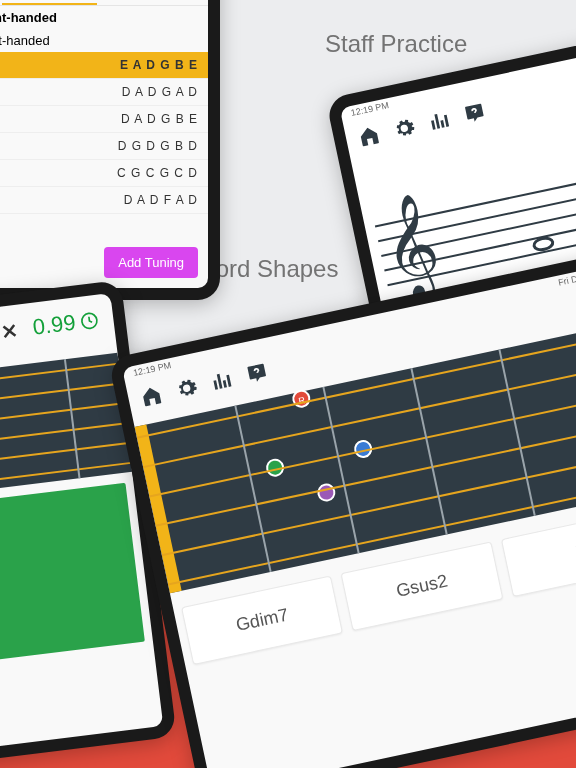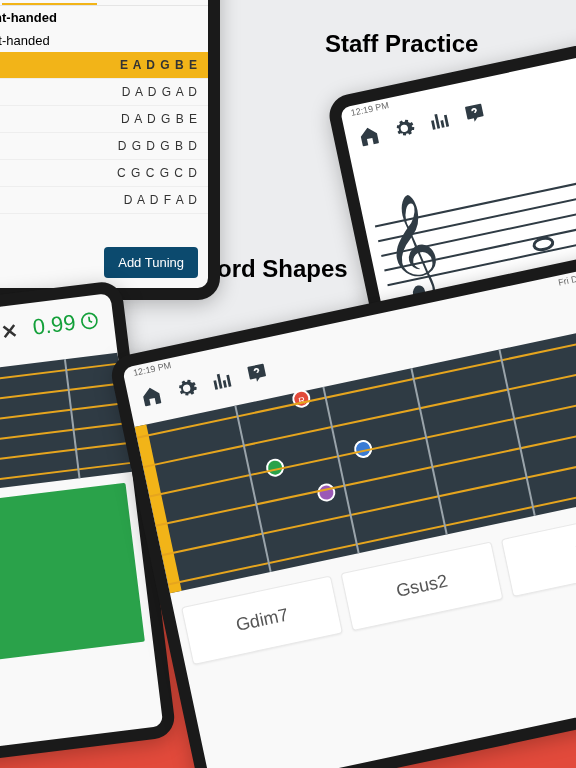--- a/index.html
+++ b/index.html
@@ -1,37 +1,37 @@
 <!DOCTYPE html>
 <html><head>
 <meta charset="utf-8">
 <style>
 * { margin: 0; padding: 0; box-sizing: border-box; font-family: -apple-system, Helvetica, Arial, sans-serif; }
 body { width: 576px; height: 768px; background: #ecedef; overflow: hidden; position: relative; }
 
-.heading { position: absolute; color: #000000; font-weight: 700; }
+.heading { position: absolute; color: #737373; font-weight: 400; }
 .heading.staff { top: 30px; left: 325px; font-size: 24px; }
 .heading.chord { top: 255px; left: 185px; font-size: 24px; }
 
 
 .redbg { position: absolute; bottom: -120px; left: -60px; width: 800px; height: 400px; background: #e24a3b; transform: rotate(-12deg); }
 
 
 .tablet { position: absolute; background: #f9f9f9; border-radius: 22px; border: 12px solid #1a1a1a; box-shadow: 0 4px 20px rgba(0,0,0,.25); overflow: hidden; }
 
 
 .t1 { top: -40px; left: -190px; width: 410px; height: 340px; }
 .t1 .tabs { display: flex; border-bottom: 1px solid #e5e5e5; font-size: 13px; color: #555; }
 .t1 .tab { padding: 8px 14px; }
 .t1 .tab.active { border-bottom: 2px solid #f2b418; font-weight: 600; color: #111; }
 .t1 .hand { text-align: center; font-size: 13px; padding: 4px 0; }
 .t1 .hand.bold { font-weight: 700; }
 .t1 .row { display: flex; justify-content: flex-end; padding: 6px 10px; border-bottom: 1px solid #eee; font-size: 12px; letter-spacing: 1px; color: #333; }
 .t1 .row.sel { background: #f2b418; font-weight: 600; }
-.t1 .addbtn { position: absolute; bottom: 10px; right: 10px; background: #0c4a6e; color: #fff; padding: 8px 14px; border-radius: 4px; font-size: 13px; }
+.t1 .addbtn { position: absolute; bottom: 10px; right: 10px; background: #d946ef; color: #fff; padding: 8px 14px; border-radius: 4px; font-size: 13px; }
 
 
 .t2 { top: 300px; left: -210px; width: 360px; height: 460px; transform: rotate(-7deg); }
 .t2 .bar { display: flex; justify-content: flex-end; align-items: center; padding: 12px 14px; gap: 14px; font-size: 22px; }
 .t2 .sc { color: #333; display: flex; align-items: center; gap: 4px; }
 .t2 .tm { color: #14a03a; display: flex; align-items: center; gap: 4px; }
 .icon { width: 20px; height: 20px; fill: currentColor; }
 .fret { background: #2f3b44; height: 120px; position: relative; margin: 10px 0; }
 .stringline { position: absolute; left: 0; right: 0; height: 2px; background: #e6a51e; }
 .fretline { position: absolute; top: 0; bottom: 0; width: 2px; background: #9aa4ab; }

